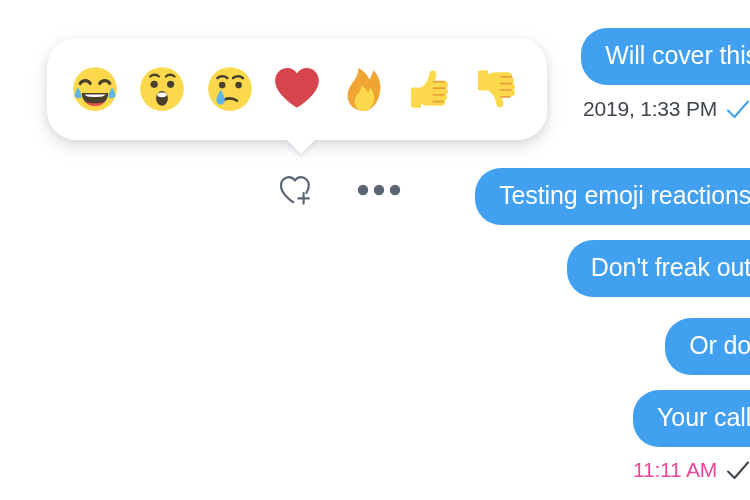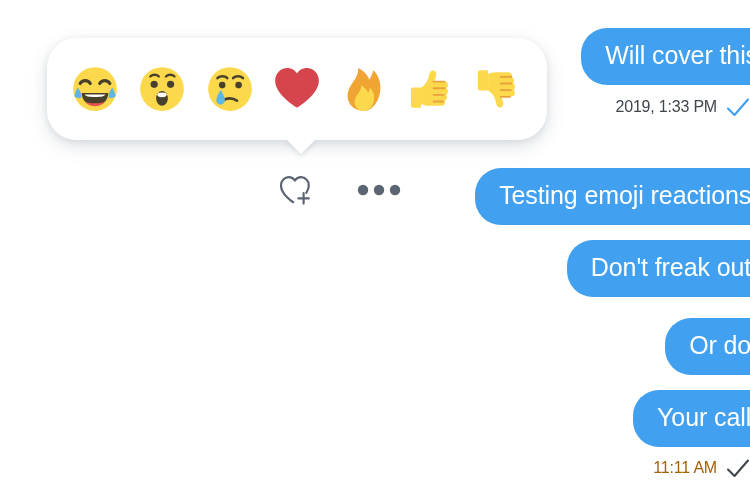--- a/index.html
+++ b/index.html
@@ -53,21 +53,21 @@
 
   .meta-row {
     position: absolute;
     display: flex;
     align-items: center;
     justify-content: flex-end;
     width: 100%;
     gap: 9px;
   }
   .meta-time {
-    font-size: 16px;
+    font-size: 21px;
     color: #3f464d;
     letter-spacing: -0.2px;
     white-space: nowrap;
   }
   .tick {
     display: inline-block;
     line-height: 1;
   }
   .tick svg { display: block; }
 
@@ -155,21 +155,21 @@
       <div class="msg-row" style="left: 0px; top: 240px;">
         <div class="bubble" style="background: rgb(65, 160, 239); margin-right: -30px; margin-left: 505px;">Don't freak out.</div>
       </div>
       <div class="msg-row" style="left: 0px; top: 318px;">
         <div class="bubble" style="background: rgb(65, 160, 239); margin-right: -30px; margin-left: 607px;">Or do.</div>
       </div>
       <div class="msg-row" style="left: 0px; top: 390px;">
         <div class="bubble" style="background: rgb(65, 160, 239); margin-right: -30px; margin-left: 573px;">Your call.</div>
       </div>
       <div class="meta-row" style="left: 0px; top: 458px; padding-right: 20px;">
-        <span class="meta-time" style="color: #a16207;">11:11 AM</span>
+        <span class="meta-time" style="color: #ec4899;">11:11 AM</span>
         <span class="tick">
           <svg width="24" height="20" viewBox="0 0 24 20">
             <path d="M2 11.5L8.5 18 22 2.5" stroke="#3f464d" stroke-width="2.1" fill="none" stroke-linecap="round" stroke-linejoin="round"></path>
           </svg>
         </span>
       </div>
     </div>
 
   <div id="actions">
     <span class="action-icon">

